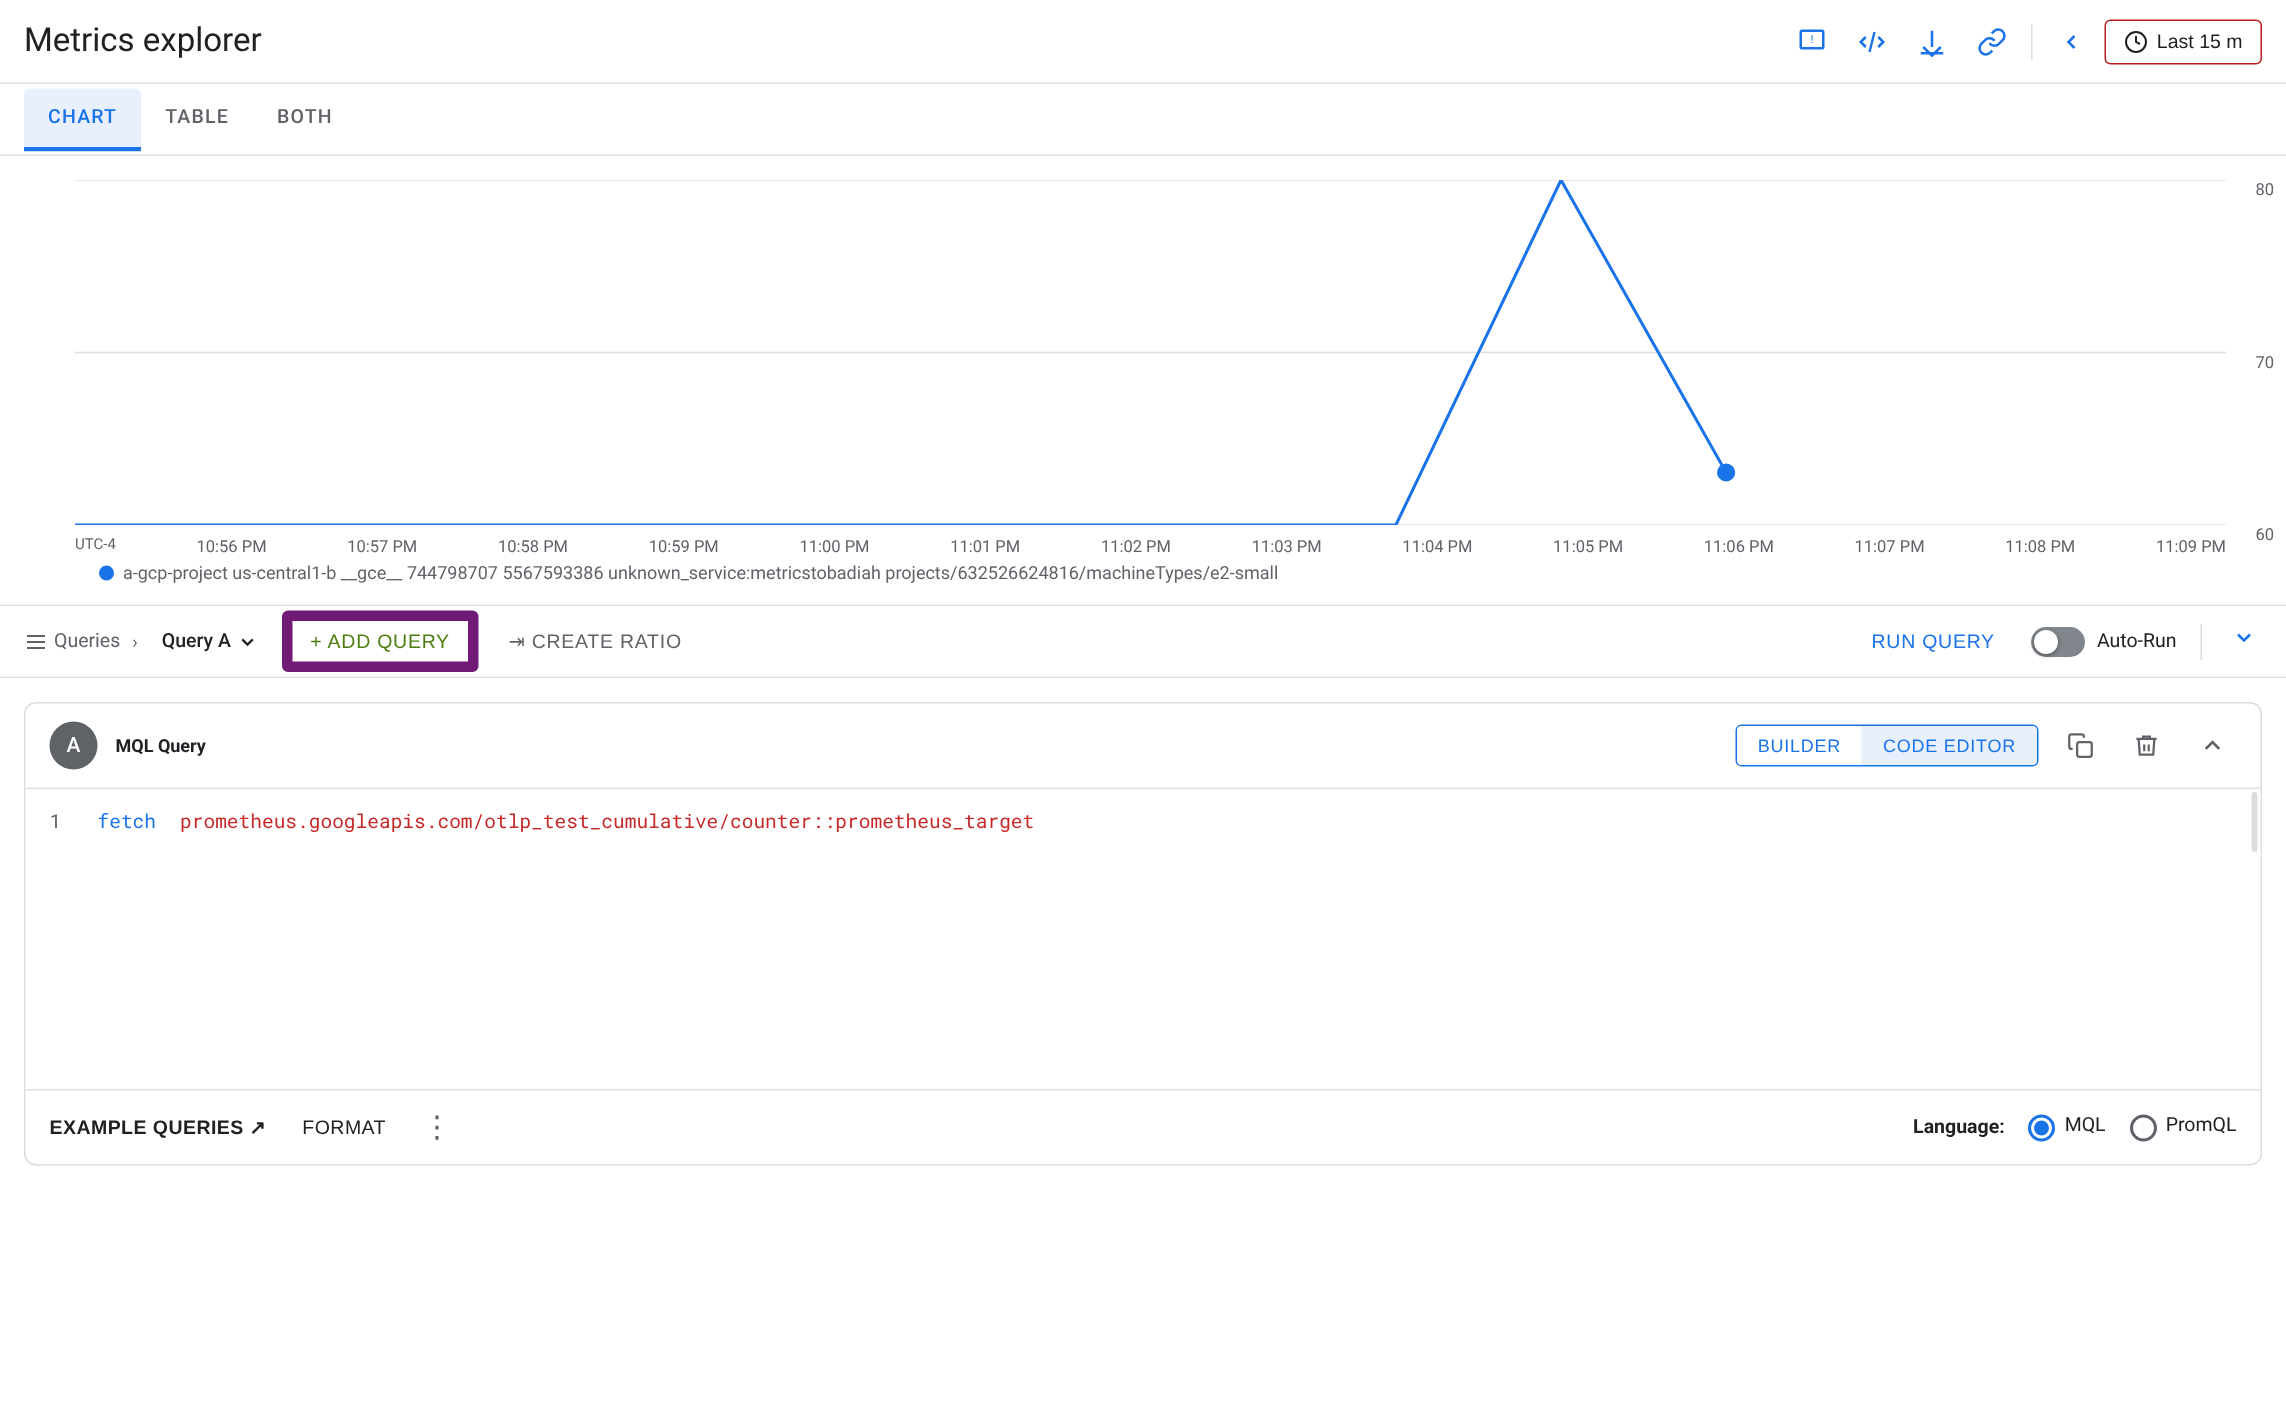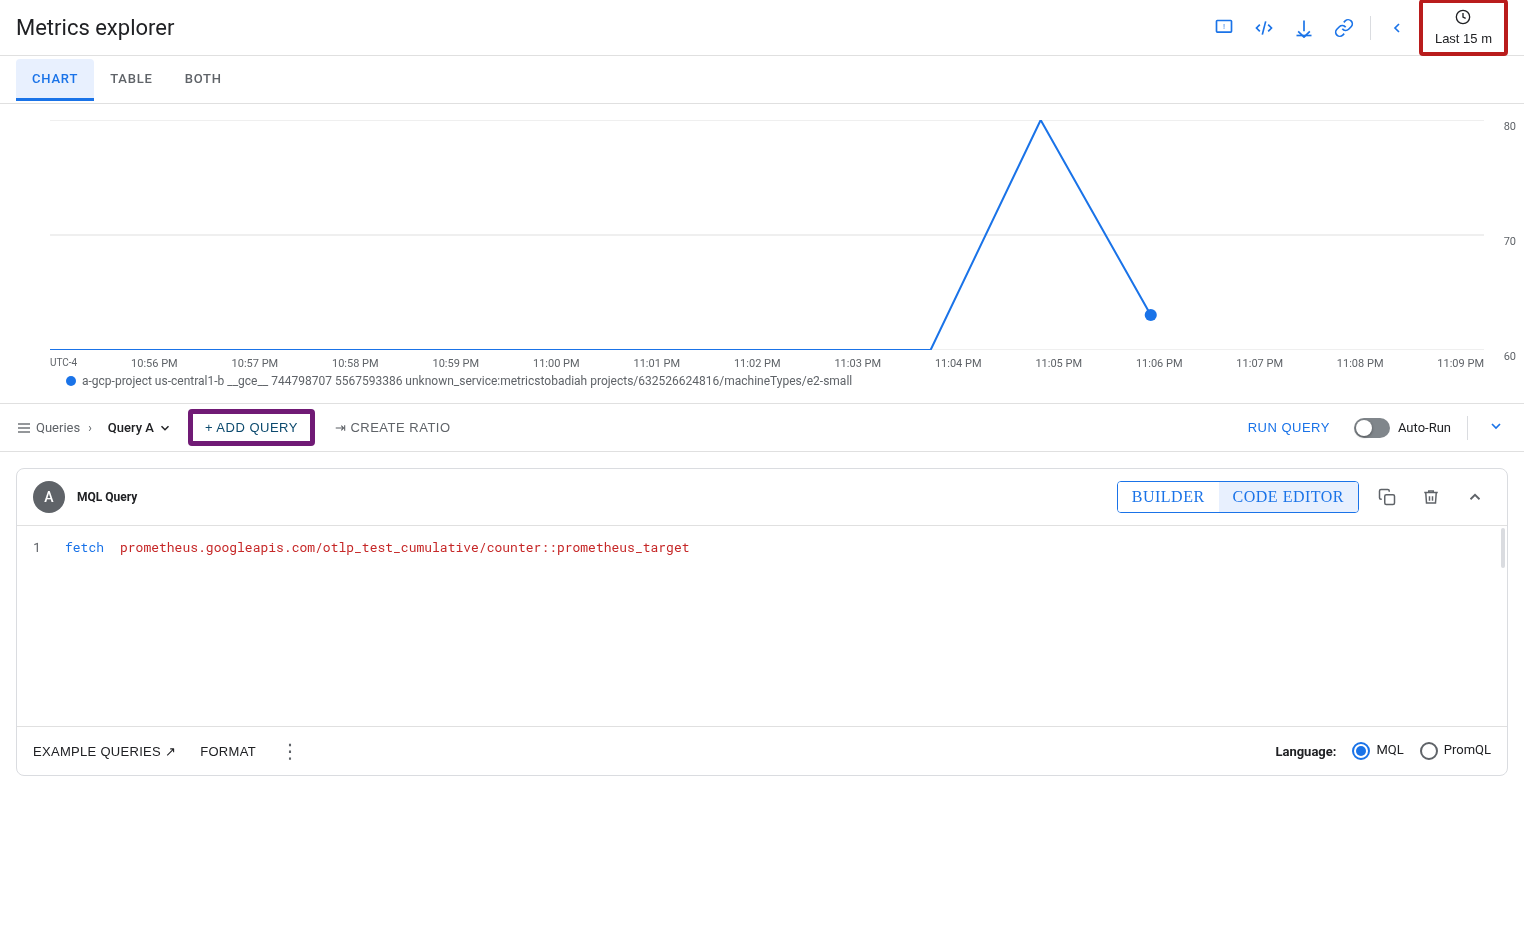--- a/index.html
+++ b/index.html
@@ -12,22 +12,22 @@
     }
     .header-title { font-size: 22px; font-weight: 400; color: #202124; }
     .header-actions { display: flex; align-items: center; gap: 4px; }
     .header-icon-btn {
       width: 36px; height: 36px; border: none; background: none; cursor: pointer;
       display: flex; align-items: center; justify-content: center; border-radius: 50%;
       color: #1a73e8;
     }
     .time-btn {
       display: flex; align-items: center; gap: 6px; padding: 6px 12px;
-      border: 4px solid #b91c1c; border-radius: 4px; background: #fff;
-      cursor: pointer; color: #202124; font-size: 13px; flex-direction: column;
+      border: 1px solid #b91c1c; border-radius: 4px; background: #fff;
+      cursor: pointer; color: #202124; font-size: 13px;
     }
     .separator { width: 1px; height: 24px; background: #dadce0; margin: 0 4px; }
 
     
     .tab-bar {
       display: flex; align-items: center; padding: 0 16px;
       border-bottom: 1px solid #e0e0e0; height: 48px;
     }
     .tab {
       padding: 12px 16px; font-size: 13px; font-weight: 500; cursor: pointer;
@@ -65,22 +65,22 @@
     }
     .queries-label { display: flex; align-items: center; gap: 4px; color: #5f6368; font-size: 13px; }
     .chevron { color: #5f6368; font-size: 12px; }
     .query-selector {
       display: flex; align-items: center; gap: 4px; cursor: pointer;
       font-size: 13px; font-weight: 500; color: #202124; padding: 4px 8px;
       border-radius: 4px;
     }
     .add-query-btn {
       display: flex; align-items: center; gap: 6px; padding: 6px 12px;
-      border: 5px solid #701a75; border-radius: 4px; background: #fff;
-      color: #0c4a6e; font-size: 13px; font-weight: 500; cursor: pointer;
+      border: 7px solid #701a75; border-radius: 4px; background: #fff;
+      color: #4d7c0f; font-size: 13px; font-weight: 500; cursor: pointer;
       letter-spacing: 0.5px;
     }
     .create-ratio-btn {
       display: flex; align-items: center; gap: 6px; padding: 6px 12px;
       border: none; background: none; color: #5f6368; font-size: 13px;
       font-weight: 500; cursor: pointer; letter-spacing: 0.5px;
     }
     .toolbar-spacer { flex: 1; }
     .run-query-btn {
       padding: 6px 16px; border: none; background: none; color: #1a73e8;
@@ -108,22 +108,22 @@
       border-bottom: 1px solid #e0e0e0; gap: 12px;
     }
     .query-avatar {
       width: 32px; height: 32px; border-radius: 50%; background: #5f6368;
       display: flex; align-items: center; justify-content: center;
       color: #fff; font-size: 14px; font-weight: 500; flex-shrink: 0;
     }
     .query-panel-title { font-size: 12px; font-weight: 700; flex: 1; }
     .view-toggle-group { display: flex; gap: 0; border: 1px solid #1a73e8; border-radius: 4px; overflow: hidden; }
     .view-toggle-btn {
-      padding: 6px 14px; font-size: 16px; font-weight: 500; cursor: pointer;
-      color: #1a73e8; background: #fff; border: none; letter-spacing: 0.5px; font-family: Liberation Serif, serif;
+      padding: 6px 14px; font-size: 12px; font-weight: 500; cursor: pointer;
+      color: #1a73e8; background: #fff; border: none; letter-spacing: 0.5px;
     }
     .view-toggle-btn.active { background: #e8f0fe; }
     .panel-icon-btn {
       width: 32px; height: 32px; border: none; background: none; cursor: pointer;
       display: flex; align-items: center; justify-content: center; color: #5f6368;
       border-radius: 4px;
     }
 
     
     .code-editor {
@@ -139,21 +139,21 @@
       display: flex; flex-direction: column; padding: 2px;
     }
     .scrollbar-thumb { width: 4px; height: 40px; background: #dadce0; border-radius: 2px; margin: 0 auto; }
 
     
     .query-panel-footer {
       display: flex; align-items: center; padding: 12px 16px;
       border-top: 1px solid #e0e0e0; gap: 24px;
     }
     .example-queries-btn {
-      display: flex; align-items: center; gap: 6px; font-size: 13px; font-weight: 400;
+      display: flex; align-items: center; gap: 6px; font-size: 13px; font-weight: 700;
       color: #202124; cursor: pointer; border: none; background: none; letter-spacing: 0.3px;
     }
     .format-btn {
       font-size: 13px; font-weight: 500; color: #202124; cursor: pointer;
       border: none; background: none; letter-spacing: 0.3px;
     }
     .more-btn { color: #5f6368; cursor: pointer; font-size: 20px; border: none; background: none; }
     .footer-spacer { flex: 1; }
     .language-group { display: flex; align-items: center; gap: 16px; font-size: 13px; color: #202124; }
     .language-label { font-weight: 700; margin-left: 15px; }

